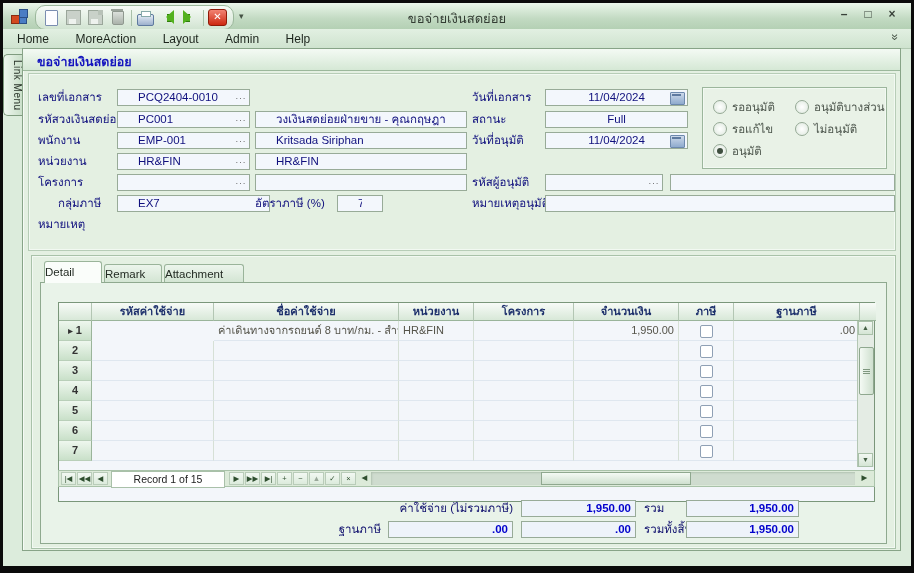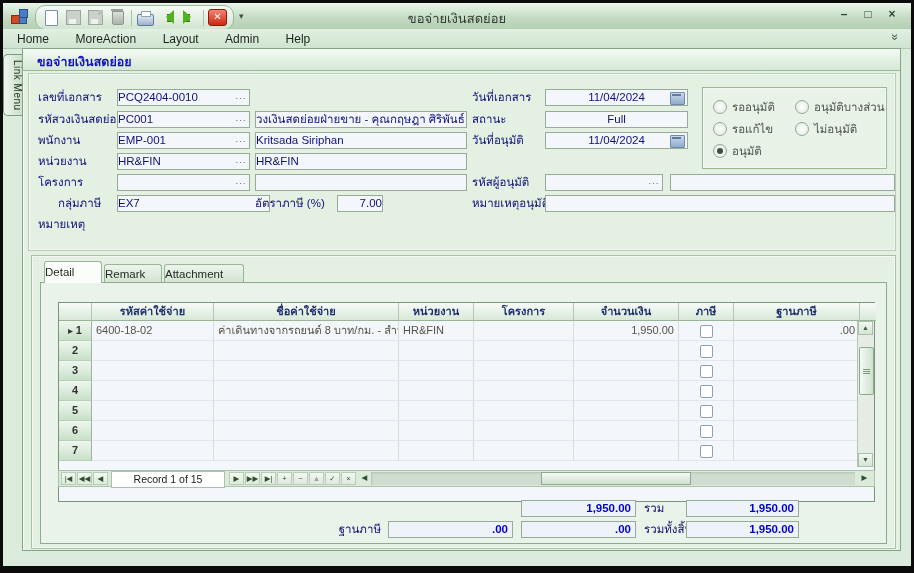--- a/index.html
+++ b/index.html
@@ -57,21 +57,21 @@
   .mainpanel{position:absolute;left:22px;top:48px;width:877px;height:501px;
     background:#e4f0e2;border:1px solid #88a488;box-shadow:1px 1px 0 #f6fbf6 inset;}
   .pagehead{position:absolute;left:0;top:0;width:100%;height:21px;
     background:linear-gradient(#f4faf4,#d5e8d5);border-bottom:1px solid #9cb89c;}
   .pagehead span{display:inline-block;margin:3px 0 0 14px;font-size:12.5px;font-weight:bold;color:#1414bE;}
   
   .formpanel{position:absolute;left:5px;top:24px;width:866px;height:176px;
     border:1px solid #b7cdb7;box-shadow:0 0 0 1px #f2f9f2 inset;}
   .lbl{position:absolute;font-size:11.5px;color:#10107e;line-height:17px;white-space:nowrap;}
   .fld{position:absolute;height:17px;box-sizing:border-box;background:#f3f7fc;border:1px solid #98ab98;
-    font-size:11.5px;color:#10107e;line-height:15px;padding:0 0;white-space:nowrap;overflow:hidden;}
+    font-size:11.5px;color:#10107e;line-height:15px;padding:0 20px;white-space:nowrap;overflow:hidden;}
   .fld.ta-c{text-align:center;} .fld.ta-r{text-align:right;}
   .fld .v{display:inline-block;max-width:100%;overflow:hidden;}
   .ell{position:absolute;right:1px;top:0px;width:14px;height:15px;text-align:center;color:#555;}
   .ell::before{content:"···";font-size:8px;letter-spacing:1px;line-height:15px;}
   .cal{position:absolute;right:2px;top:2px;width:13px;height:11px;border:1px solid #6d89ae;border-radius:1px;
     background:linear-gradient(#cdd9ea,#8fabce);}
   .cal::before{content:"";position:absolute;left:1px;top:1px;width:9px;height:2px;background:#5f7aa0;}
   .groupbox{position:absolute;border:1px solid #9cb69c;box-shadow:0 0 0 1px #f2f9f2 inset;background:#e9f2e7;}
   .radio-item{position:absolute;display:flex;align-items:center;gap:5px;}
   .radio{width:12px;height:12px;border:1px solid #95a995;border-radius:50%;
@@ -318,21 +318,20 @@
           <div class="ghead" style="left:155px;width:185px;">ชื่อค่าใช้จ่าย</div>
           <div class="ghead" style="left:340px;width:75px;">หน่วยงาน</div>
           <div class="ghead" style="left:415px;width:100px;">โครงการ</div>
           <div class="ghead" style="left:515px;width:105px;">จำนวนเงิน</div>
           <div class="ghead" style="left:620px;width:55px;">ภาษี</div>
           <div class="ghead" style="left:675px;width:126px;">ฐานภาษี</div>
           <div class="ghead" style="left:801px;width:16px;border-right:none;"></div>
 
           <div class="grow" style="left:0;top:18px;width:801px;">
             <div class="rownum cur">1</div>
-            <div class="gcell" style="left:33px;width:122px;">6400-18-02</div>
             <div class="gcell" style="left:155px;width:185px;">ค่าเดินทางจากรถยนต์ 8 บาท/กม. - สำนั...</div>
             <div class="gcell" style="left:340px;width:75px;">HR&amp;FIN</div>
             <div class="gcell" style="left:415px;width:100px;"></div>
             <div class="gcell ta-r" style="left:515px;width:105px;">1,950.00</div>
             <div class="gcell ta-c" style="left:620px;width:55px;"><span class="cb"></span></div>
             <div class="gcell ta-r" style="left:675px;width:126px;">.00</div>
           </div>
           <div class="grow" style="left:0;top:38px;width:801px;">
             <div class="rownum">2</div>
             <div class="gcell" style="left:33px;width:122px;"></div>
@@ -414,20 +413,21 @@
           <div class="nbtn dis" style="left:250px;">▲</div>
           <div class="nbtn" style="left:266px;">✓</div>
           <div class="nbtn" style="left:282px;">×</div>
           <div class="nbtn" style="left:298px;border:none;background:none;">◀</div>
           <div class="htrack">
             <div class="hthumb"></div>
           </div>
           <div class="nbtn" style="right:2px;border:none;background:none;">▶</div>
         </div>
 
+        <div class="totlbl ta-r" style="left:240px;top:217px;width:232px;">ค่าใช้จ่าย (ไม่รวมภาษี)</div>
         <div class="totfld" style="left:480px;top:217px;width:115px;">1,950.00</div>
         <div class="totlbl" style="left:603px;top:217px;">รวม</div>
         <div class="totfld" style="left:645px;top:217px;width:113px;">1,950.00</div>
 
         <div class="totlbl ta-r" style="left:240px;top:238px;width:100px;">ฐานภาษี</div>
         <div class="totfld" style="left:347px;top:238px;width:125px;">.00</div>
         <div class="totfld" style="left:480px;top:238px;width:115px;">.00</div>
         <div class="totlbl" style="left:603px;top:238px;">รวมทั้งสิ้น</div>
         <div class="totfld" style="left:645px;top:238px;width:113px;">1,950.00</div>
       </div>

